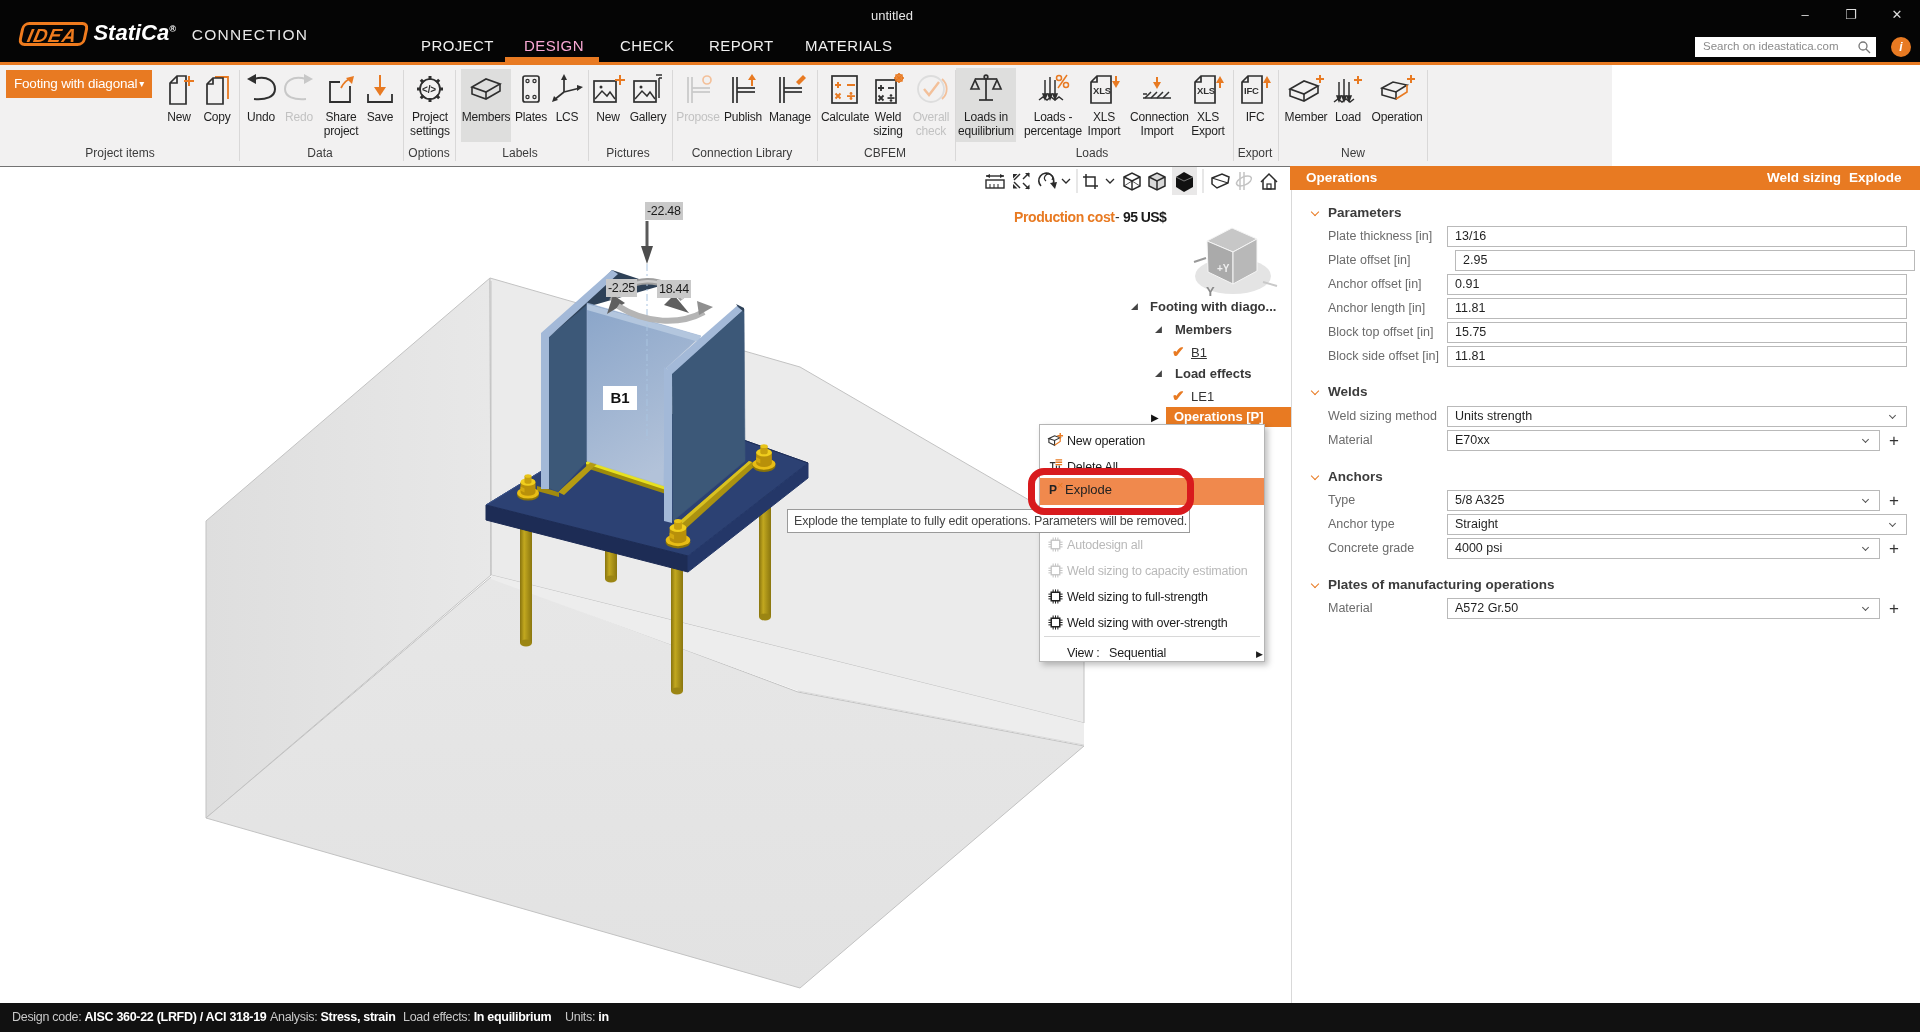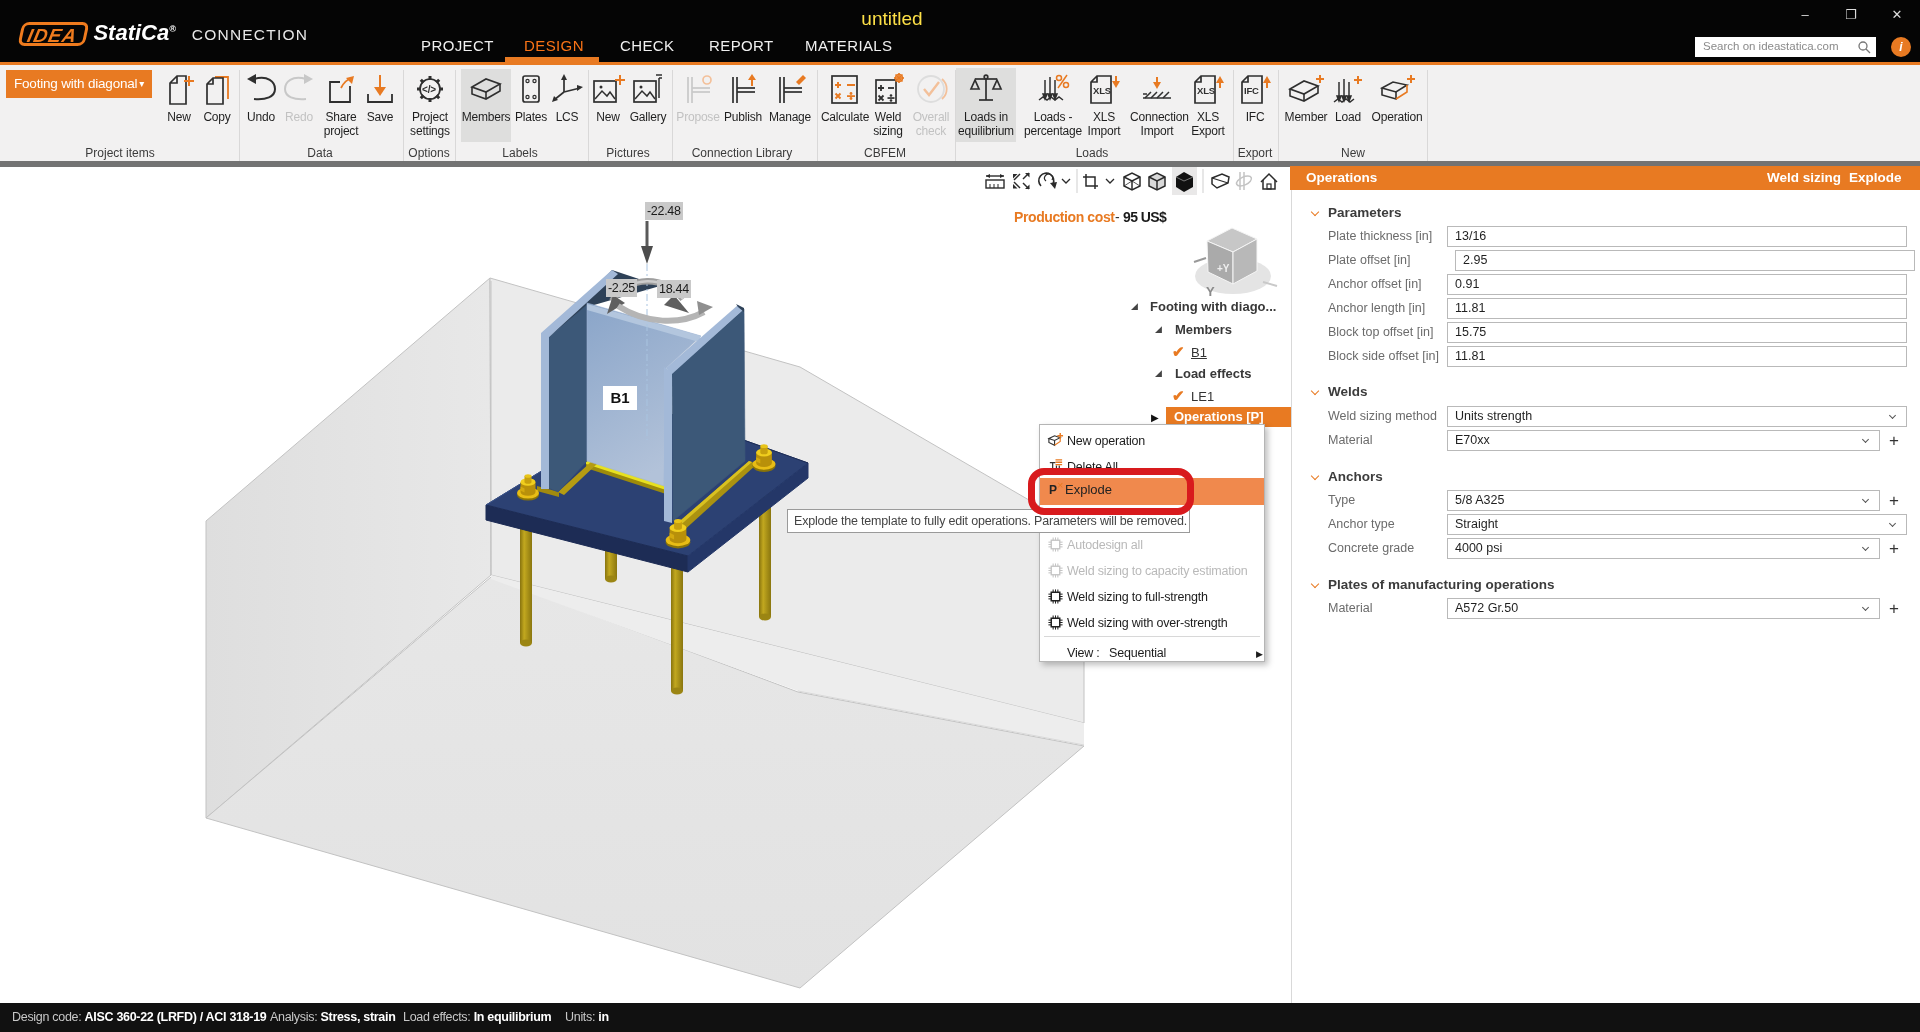--- a/index.html
+++ b/index.html
@@ -7,30 +7,30 @@
   font-family:"Liberation Sans", sans-serif; }
 .abs { position:absolute; }
 
 #titlebar { position:absolute; left:0; top:0; width:1920px; height:62px; background:#050505; }
 #logo { position:absolute; left:20px; top:20px; }
 #logoidea { display:inline-block; border:3px solid #ef7b1e; border-radius:7px; color:#ef7b1e;
   font-style:italic; font-weight:bold; font-size:19px; padding:0 7px 2px 5px; letter-spacing:1px;
   transform:skewX(-12deg); height:24px; line-height:21px; }
 #logostatica { color:#fff; font-style:italic; font-weight:bold; font-size:22px; margin-left:6px; vertical-align:2px;}
 #logoconn { color:#e8e8e8; font-size:15.5px; letter-spacing:1.2px; margin-left:16px; font-weight:400; vertical-align:2px;}
-#wintitle { position:absolute; left:832px; top:8px; color:#fde047; font-size:19px; width:120px; text-align:center;}
+#wintitle { position:absolute; left:832px; top:8px; color:#e5e5e5; font-size:13px; width:120px; text-align:center;}
 .tab { position:absolute; top:37px; color:#f0f0f0; font-size:15px; letter-spacing:0.4px;}
 .winbtn { position:absolute; top:0; width:46px; height:30px; color:#dcdcdc; text-align:center; line-height:30px; font-size:13px;}
 #searchbox { position:absolute; left:1695px; top:37px; width:181px; height:20px; background:#fff; }
 #searchbox span { color:#8a8a8a; font-size:11.5px; position:absolute; left:8px; top:3px; }
 #infocirc { position:absolute; left:1891px; top:37px; width:20px; height:20px; border-radius:50%; background:#e87a22;
   color:#fff; text-align:center; line-height:20px; font-size:12px; font-weight:bold; font-style:italic;}
 #designline { position:absolute; left:505px; top:57px; width:94px; height:5px; background:#e87a22; }
 
-#ribbon { position:absolute; left:0; top:62px; width:1920px; height:105px; background:#f2f1f1; border-bottom:6px solid #737373;}
+#ribbon { position:absolute; left:0; top:62px; width:1612px; height:105px; background:#f2f1f1; border-bottom:1px solid #737373;}
 #ribbontop { position:absolute; left:0; top:0; width:1920px; height:3px; background:#e87a22; }
 .rsep { position:absolute; top:8px; height:91px; width:1px; background:#d9d8d8; }
 .rgl { position:absolute; top:84px; font-size:12px; color:#3b3b3b; text-align:center; }
 .rbtn { position:absolute; text-align:center; color:#1f1f1f; font-size:12px; letter-spacing:-0.2px; }
 .rbtn .ic { display:block; margin:0 auto; }
 .rbtn.dis { color:#c2c2c2; }
 .rlbl { line-height:13.5px; margin-top:3px; }
 #footbtn { position:absolute; left:6px; top:8px; width:146px; height:28px; background:#e87a22; color:#fff;
   font-size:13.5px; letter-spacing:-0.2px; line-height:28px; padding-left:8px; }
 .selbg { position:absolute; background:#dededd; }
@@ -266,21 +266,21 @@
     <polyline points="1263,180 1263,189 1275,189 1275,180"></polyline>
     <rect x="1267" y="184" width="4" height="5" stroke-width="1.2"></rect>
   </g>
 </g>
 </svg>
 
 <div id="titlebar">
   <div id="logo"><span id="logoidea">IDEA</span><span id="logostatica">StatiCa<sup style="font-size:9px;">®</sup></span><span id="logoconn">CONNECTION</span></div>
   <div id="wintitle">untitled</div>
   <span class="tab" style="left:421px;">PROJECT</span>
-  <span class="tab" style="left:524px;color:#f97316;">DESIGN</span>
+  <span class="tab" style="left:524px;color:#f9a8d4;">DESIGN</span>
   <span class="tab" style="left:620px;">CHECK</span>
   <span class="tab" style="left:709px;">REPORT</span>
   <span class="tab" style="left:805px;">MATERIALS</span>
   <div id="designline"></div>
   <div class="winbtn" style="left:1782px;">–</div>
   <div class="winbtn" style="left:1828px;">❐</div>
   <div class="winbtn" style="left:1874px;">✕</div>
   <div id="searchbox">
       <span>Search on ideastatica.com</span>
     <svg class="abs" style="right:5px;top:3px" width="14" height="14" viewBox="0 0 14 14">

